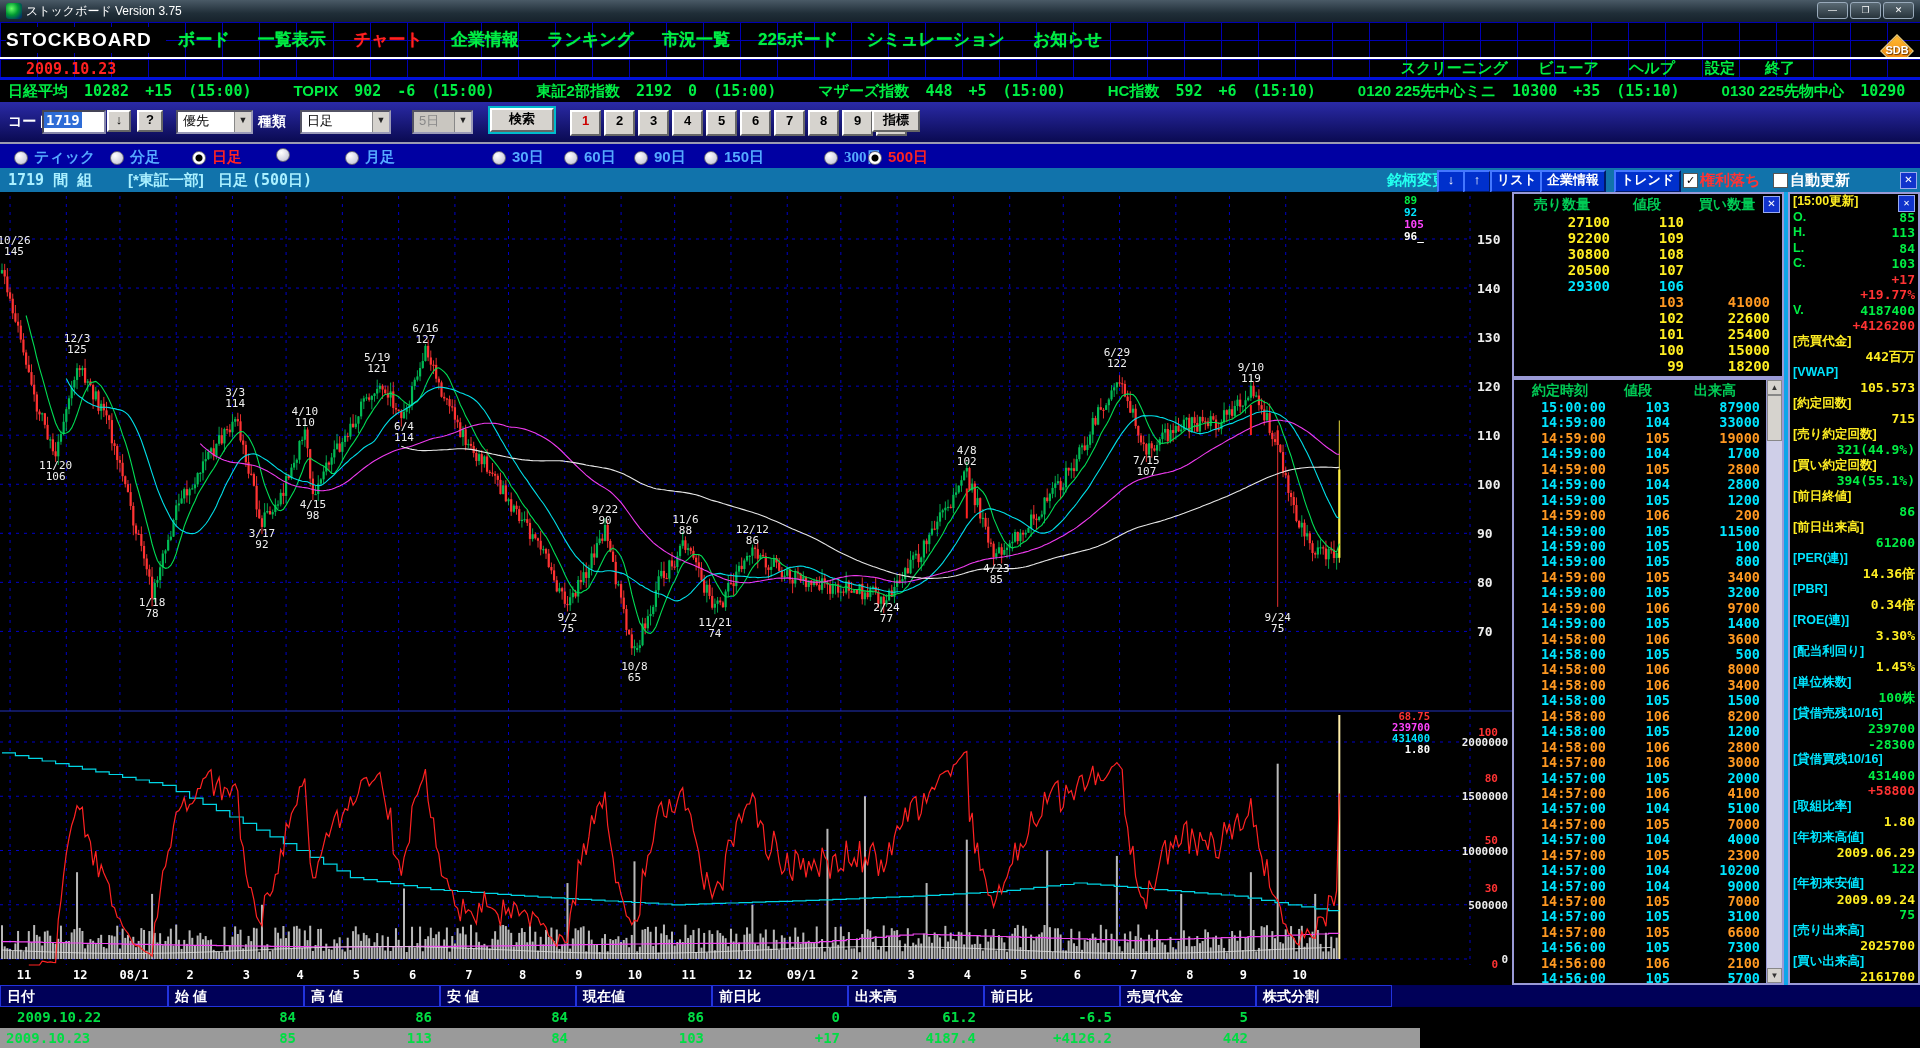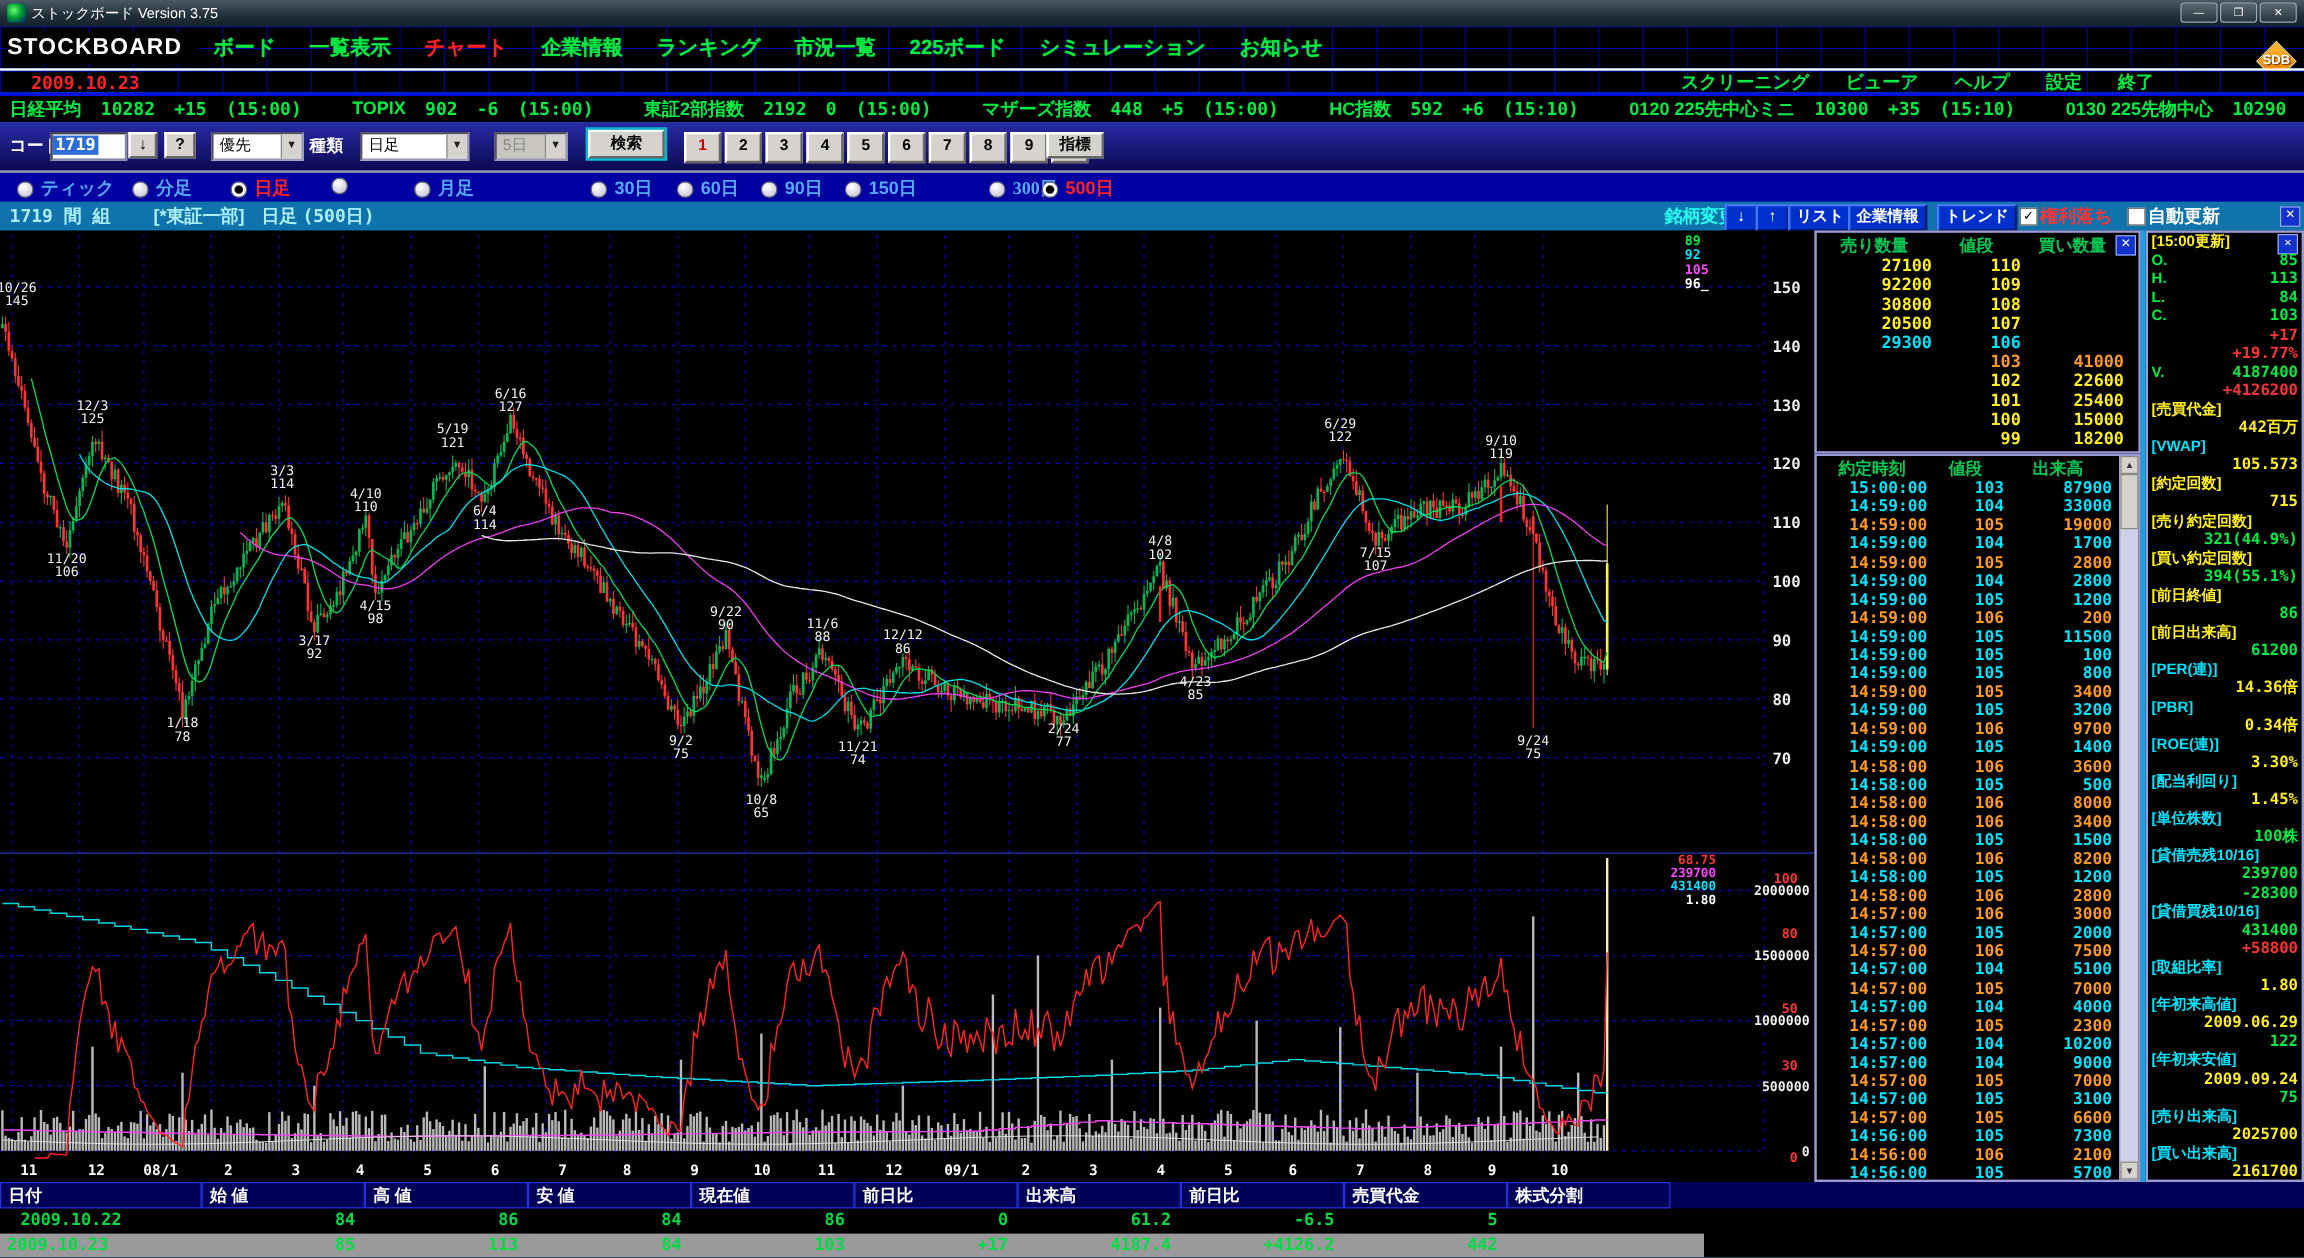--- a/index.html
+++ b/index.html
@@ -2126,21 +2126,21 @@
           <span class="o">3000</span>
         </div>
         <div class="ts-row">
           <span class="c">14:57:00</span>
           <span class="c">105</span>
           <span class="c">2000</span>
         </div>
         <div class="ts-row">
           <span class="o">14:57:00</span>
           <span class="o">106</span>
-          <span class="o">7500</span>
+          <span class="o">4100</span>
         </div>
         <div class="ts-row">
           <span class="c">14:57:00</span>
           <span class="c">104</span>
           <span class="c">5100</span>
         </div>
         <div class="ts-row">
           <span class="o">14:57:00</span>
           <span class="o">105</span>
           <span class="o">7000</span>

